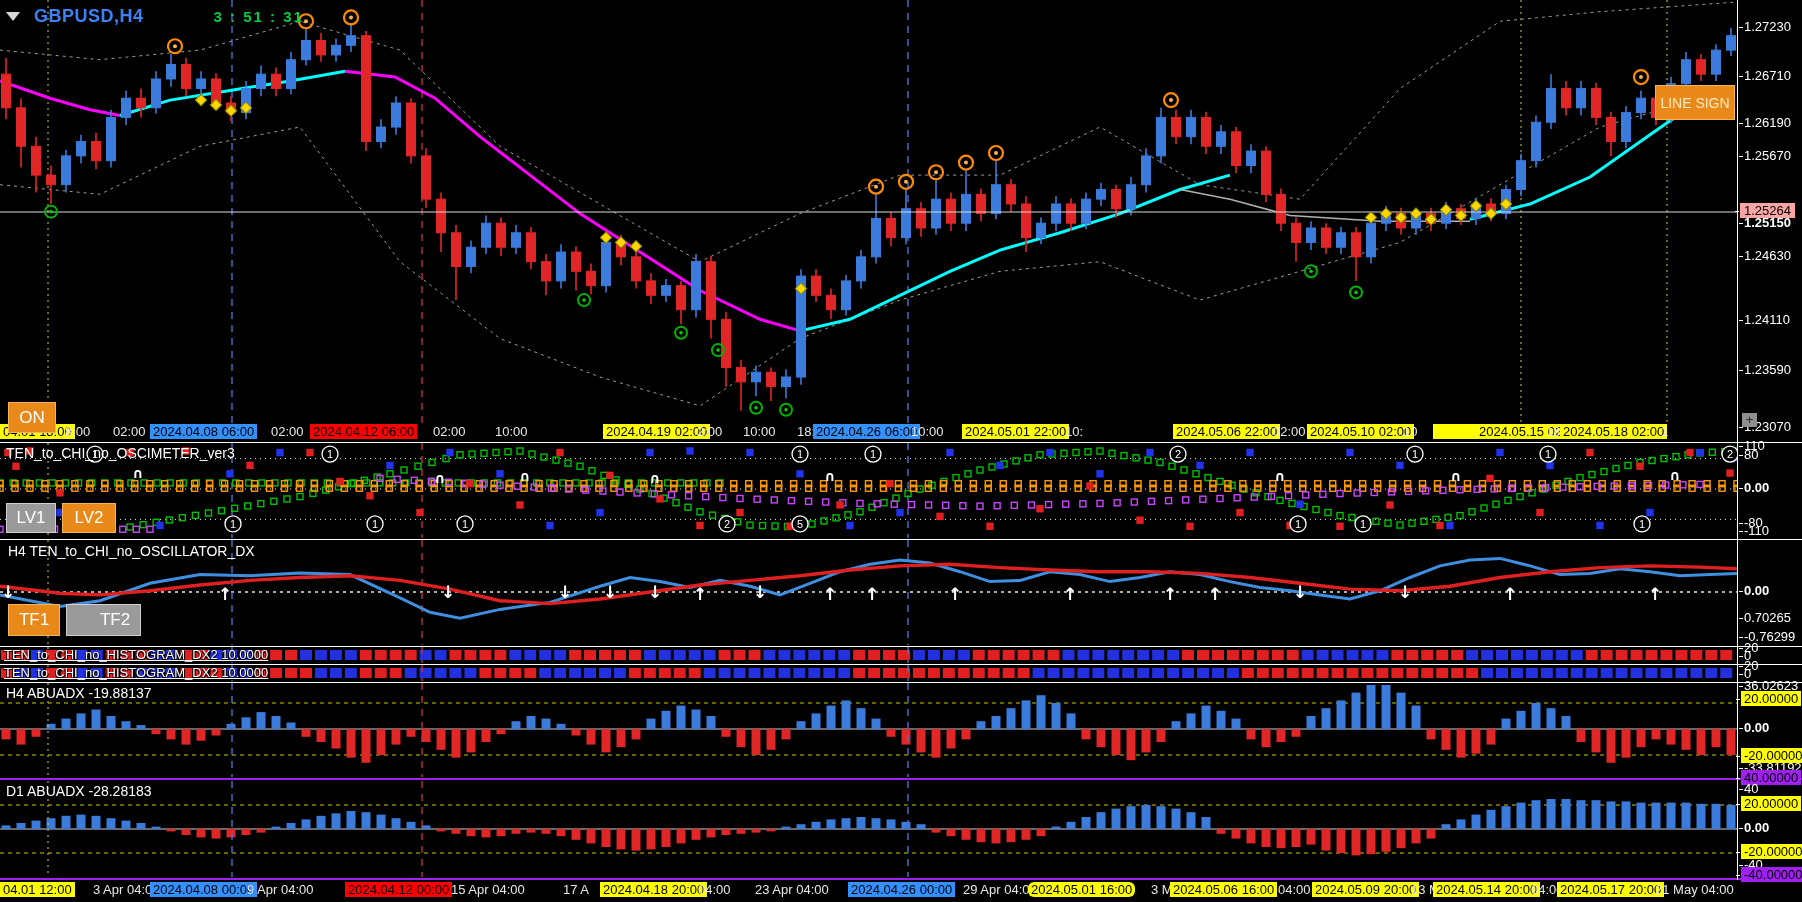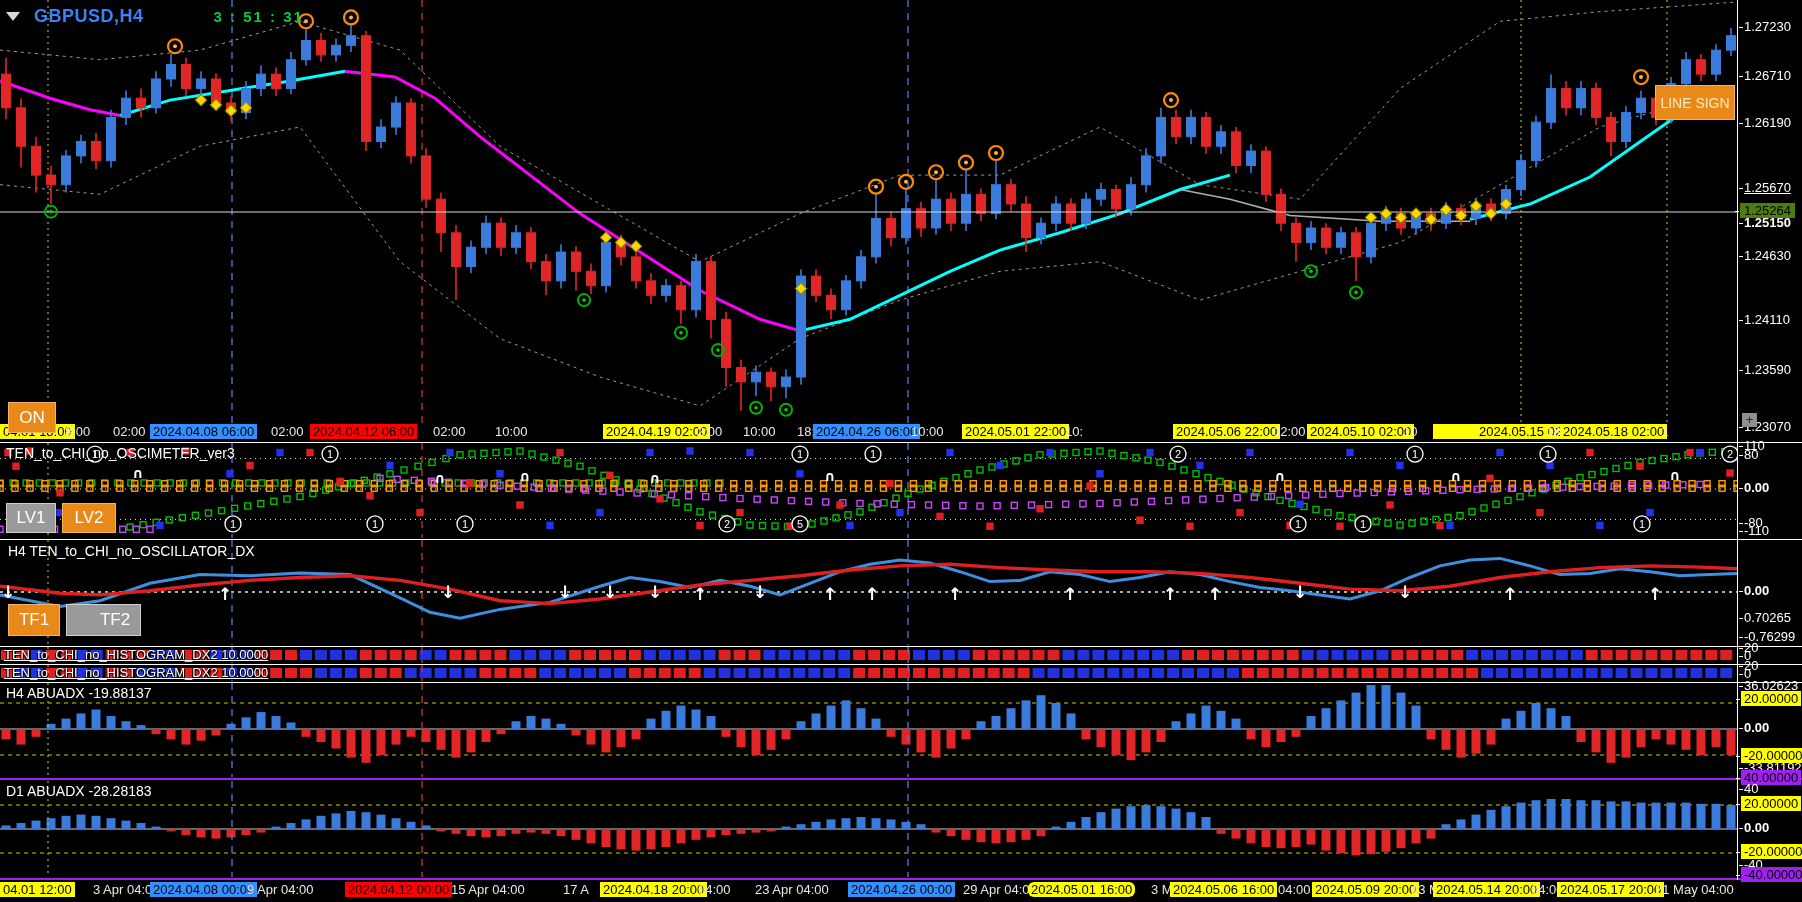--- a/index.html
+++ b/index.html
@@ -9,21 +9,21 @@
   svg{display:block;}
   .sep{position:absolute;left:0;width:1802px;height:1px;background:#ffffff;}
   .sep-violet{position:absolute;left:0;width:1802px;height:2px;background:#a020f0;}
   .scale-col{position:absolute;left:1738px;top:0;width:64px;height:902px;}
   .scale-line{position:absolute;left:1737px;top:0;width:1px;height:880px;background:#ffffff;}
   .pl{position:absolute;left:6px;color:#fff;font-size:13px;white-space:nowrap;}
   .pl::before{content:"";position:absolute;left:-5px;top:50%;width:4px;height:1px;background:#fff;}
   .pl.bold{font-weight:bold;}
   .pl.bg-yellow{background:#ffff00;color:#000;padding:0 3px;left:3px;}
   .pl.bg-violet{background:#a020f0;color:#000;padding:0 3px;left:3px;}
-  .pl.box{background:#4d7c0f;color:#000;padding:0 4px;left:2px;font-weight:normal;}
+  .pl.box{background:#fca5a5;color:#000;padding:0 4px;left:2px;font-weight:normal;}
   .axisrow{position:absolute;left:0;width:1738px;height:19px;background:#000;font-size:13px;}
   .axisrow span{position:absolute;top:1px;color:#e8e8e8;white-space:nowrap;padding:0 3px;}
   .axisrow span.hl-yellow{background:#ffff00;color:#000;}
   .axisrow span.hl-blue{background:#3390ff;color:#000;}
   .axisrow span.hl-red{background:#ff0000;color:#000;}
   .chart-label{position:absolute;color:#fff;font-size:14px;white-space:nowrap;z-index:5;}
   .btn{position:absolute;display:flex;align-items:center;justify-content:center;
        color:#fff;font-size:17px;z-index:8;cursor:pointer;border:1px solid #c8c8c8;}
   .btn-orange{background:#e8891a;border-color:#f5b35a;}
   .btn-gray{background:#9a9a9a;border-color:#cfcfcf;}
@@ -1592,21 +1592,21 @@
       <span style="left: 1528px;">04:00</span>
       <span class="hl-yellow" style="left: 1557px;">2024.05.17 20:00</span>
       <span style="left: 1652px;">21 May 04:00</span>
     </div>
 
   <div class="scale-line"></div>
   <div class="scale-col" id="scale-col">
       <div class="pl" style="top: 19px;">1.27230</div>
       <div class="pl" style="top: 68px;">1.26710</div>
       <div class="pl" style="top: 115px;">1.26190</div>
-      <div class="pl" style="top: 180px; text-decoration: underline;">1.25670</div>
+      <div class="pl" style="top: 148px;">1.25670</div>
       <div class="pl box" style="top: 203px;">1.25264</div>
       <div class="pl" style="top: 215px; font-weight: bold;">1.25150</div>
       <div class="pl" style="top: 248px;">1.24630</div>
       <div class="pl" style="top: 312px;">1.24110</div>
       <div class="pl" style="top: 362px;">1.23590</div>
       <div class="pl" style="top: 419px;">1.23070</div>
       <div class="pl" style="top: 438px;">110</div>
       <div class="pl" style="top: 447px;">80</div>
       <div class="pl bold" style="top: 480px;">0.00</div>
       <div class="pl" style="top: 515px;">-80</div>

